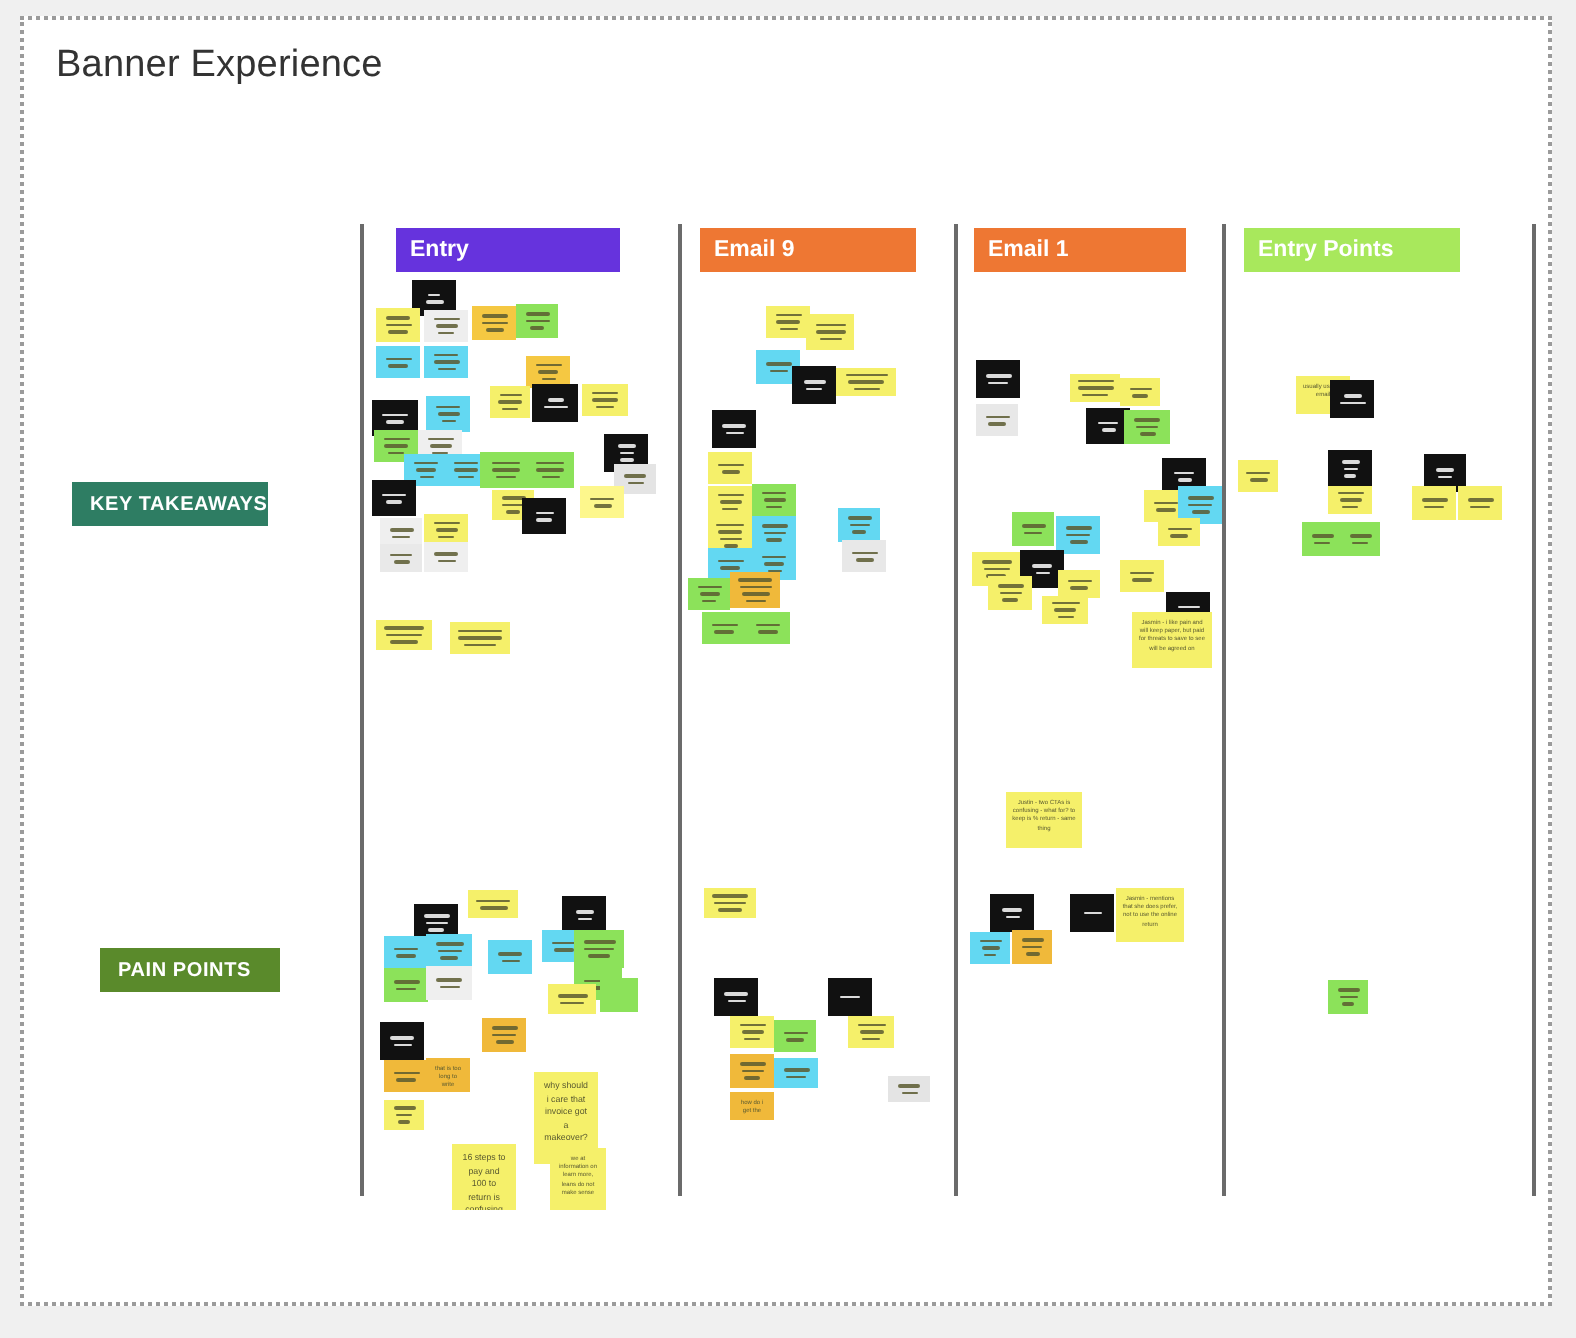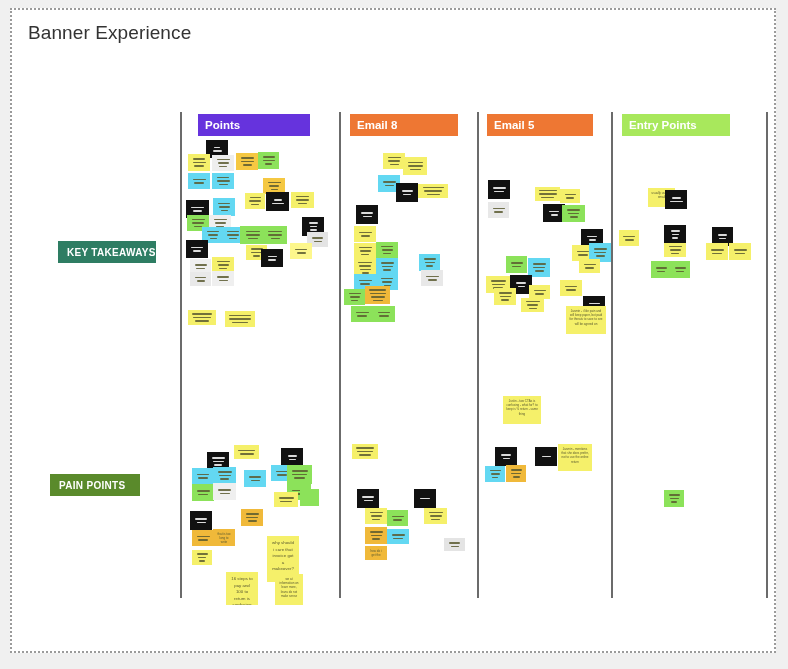--- a/index.html
+++ b/index.html
@@ -97,27 +97,27 @@
   <div id="board-title">Banner Experience</div>
 
   <div id="separators">
       <div class="lane-sep" style="left: 168px; top: 102px; height: 486px;"></div>
       <div class="lane-sep" style="left: 327px; top: 102px; height: 486px;"></div>
       <div class="lane-sep" style="left: 465px; top: 102px; height: 486px;"></div>
       <div class="lane-sep" style="left: 599px; top: 102px; height: 486px;"></div>
       <div class="lane-sep" style="left: 754px; top: 102px; height: 486px;"></div>
     </div>
   <div id="col-heads">
-      <div class="col-head" style="left: 186px; top: 104px; width: 112px; background: rgb(102, 51, 221); color: rgb(255, 255, 255);">Points</div>
-      <div class="col-head" style="left: 338px; top: 104px; width: 108px; background: rgb(238, 119, 51); color: rgb(255, 255, 255);">Email 8</div>
-      <div class="col-head" style="left: 475px; top: 104px; width: 106px; background: rgb(238, 119, 51); color: rgb(255, 255, 255);">Email 5</div>
+      <div class="col-head" style="left: 186px; top: 104px; width: 112px; background: rgb(102, 51, 221); color: rgb(255, 255, 255);">Entry</div>
+      <div class="col-head" style="left: 338px; top: 104px; width: 108px; background: rgb(238, 119, 51); color: rgb(255, 255, 255);">Email 9</div>
+      <div class="col-head" style="left: 475px; top: 104px; width: 106px; background: rgb(238, 119, 51); color: rgb(255, 255, 255);">Email 1</div>
       <div class="col-head" style="left: 610px; top: 104px; width: 108px; background: rgb(168, 232, 92); color: rgb(255, 255, 255);">Entry Points</div>
     </div>
   <div id="row-labels">
-      <div class="row-label" style="left: 46px; top: 231px; width: 98px; background: rgb(46, 125, 99);">KEY TAKEAWAYS</div>
+      <div class="row-label" style="left: 24px; top: 231px; width: 98px; background: rgb(46, 125, 99);">KEY TAKEAWAYS</div>
       <div class="row-label" style="left: 38px; top: 464px; width: 90px; background: rgb(90, 138, 43);">PAIN POINTS</div>
     </div>
   <div id="notes-layer">
       <div class="note dark" style="left: 194px; top: 130px; width: 22px; height: 18px; background: rgb(17, 17, 17); color: rgb(255, 255, 255);">
         <div class="ln" style="width: 6px;"></div>
         <div class="ln" style="width: 9px;"></div>
       </div>
       <div class="note" style="left: 176px; top: 144px; width: 22px; height: 17px; background: rgb(245, 240, 106); color: rgb(90, 90, 48);">
         <div class="ln" style="width: 12px;"></div>
         <div class="ln" style="width: 13px;"></div>

